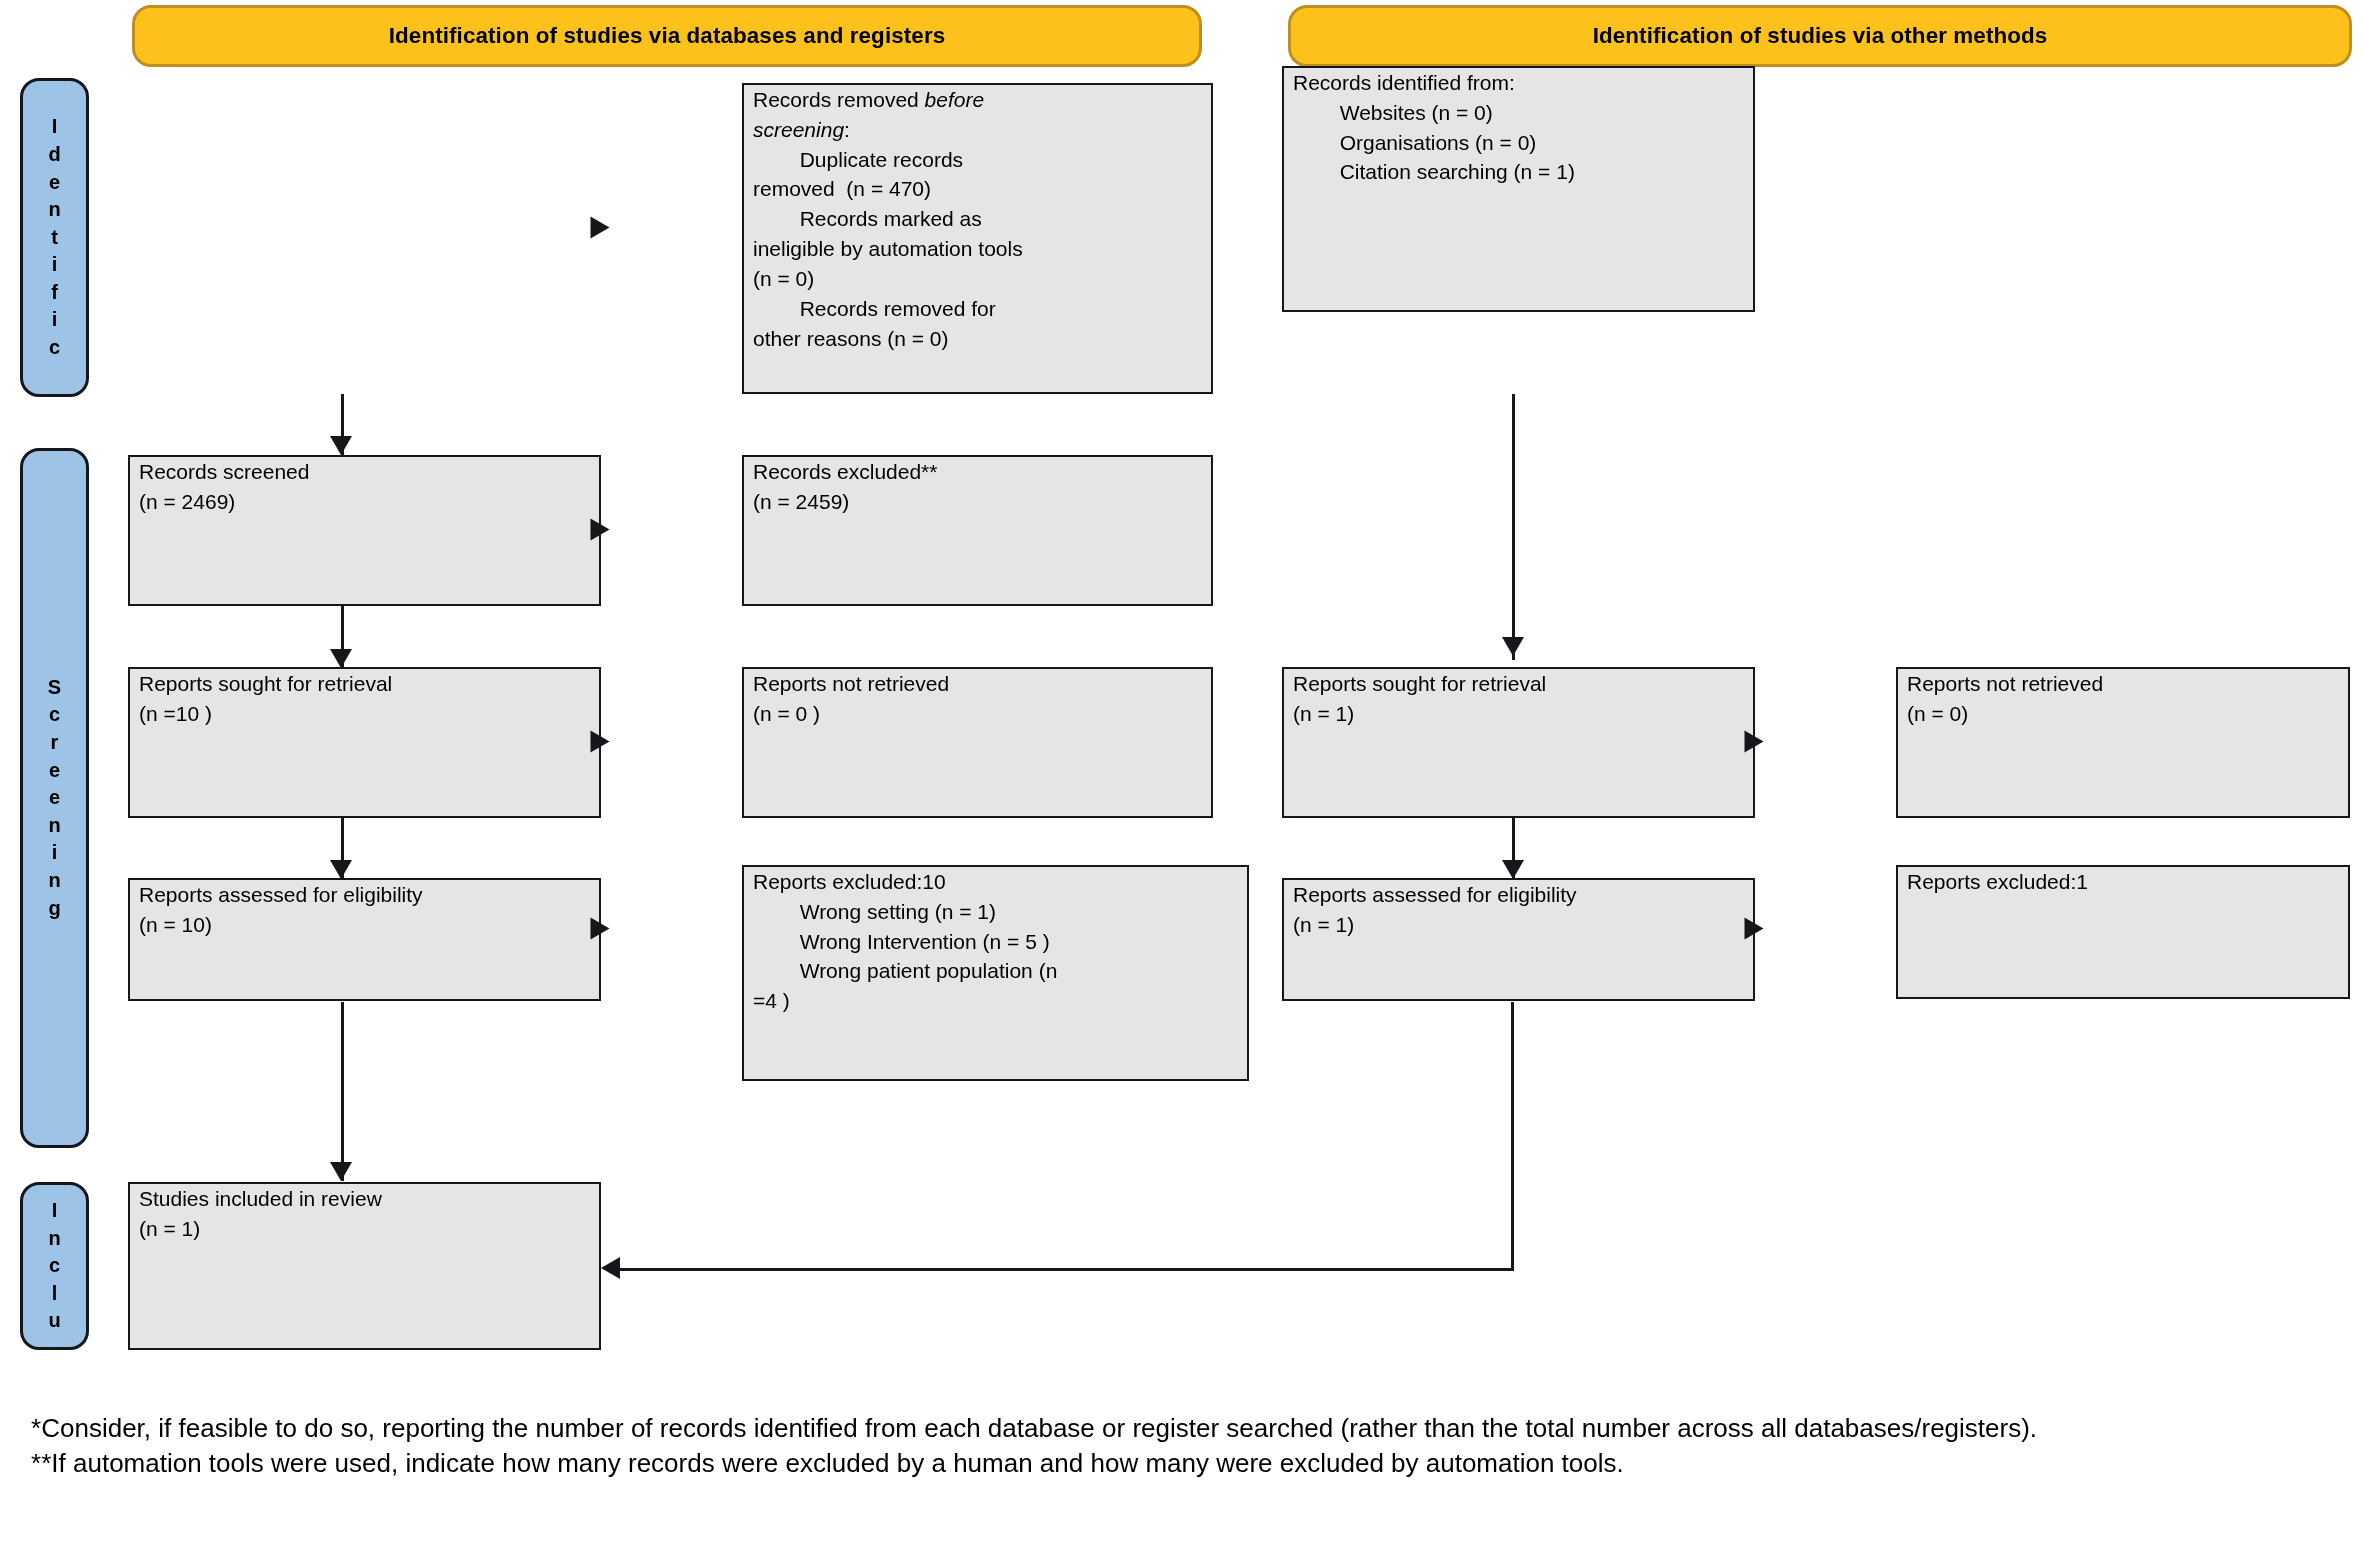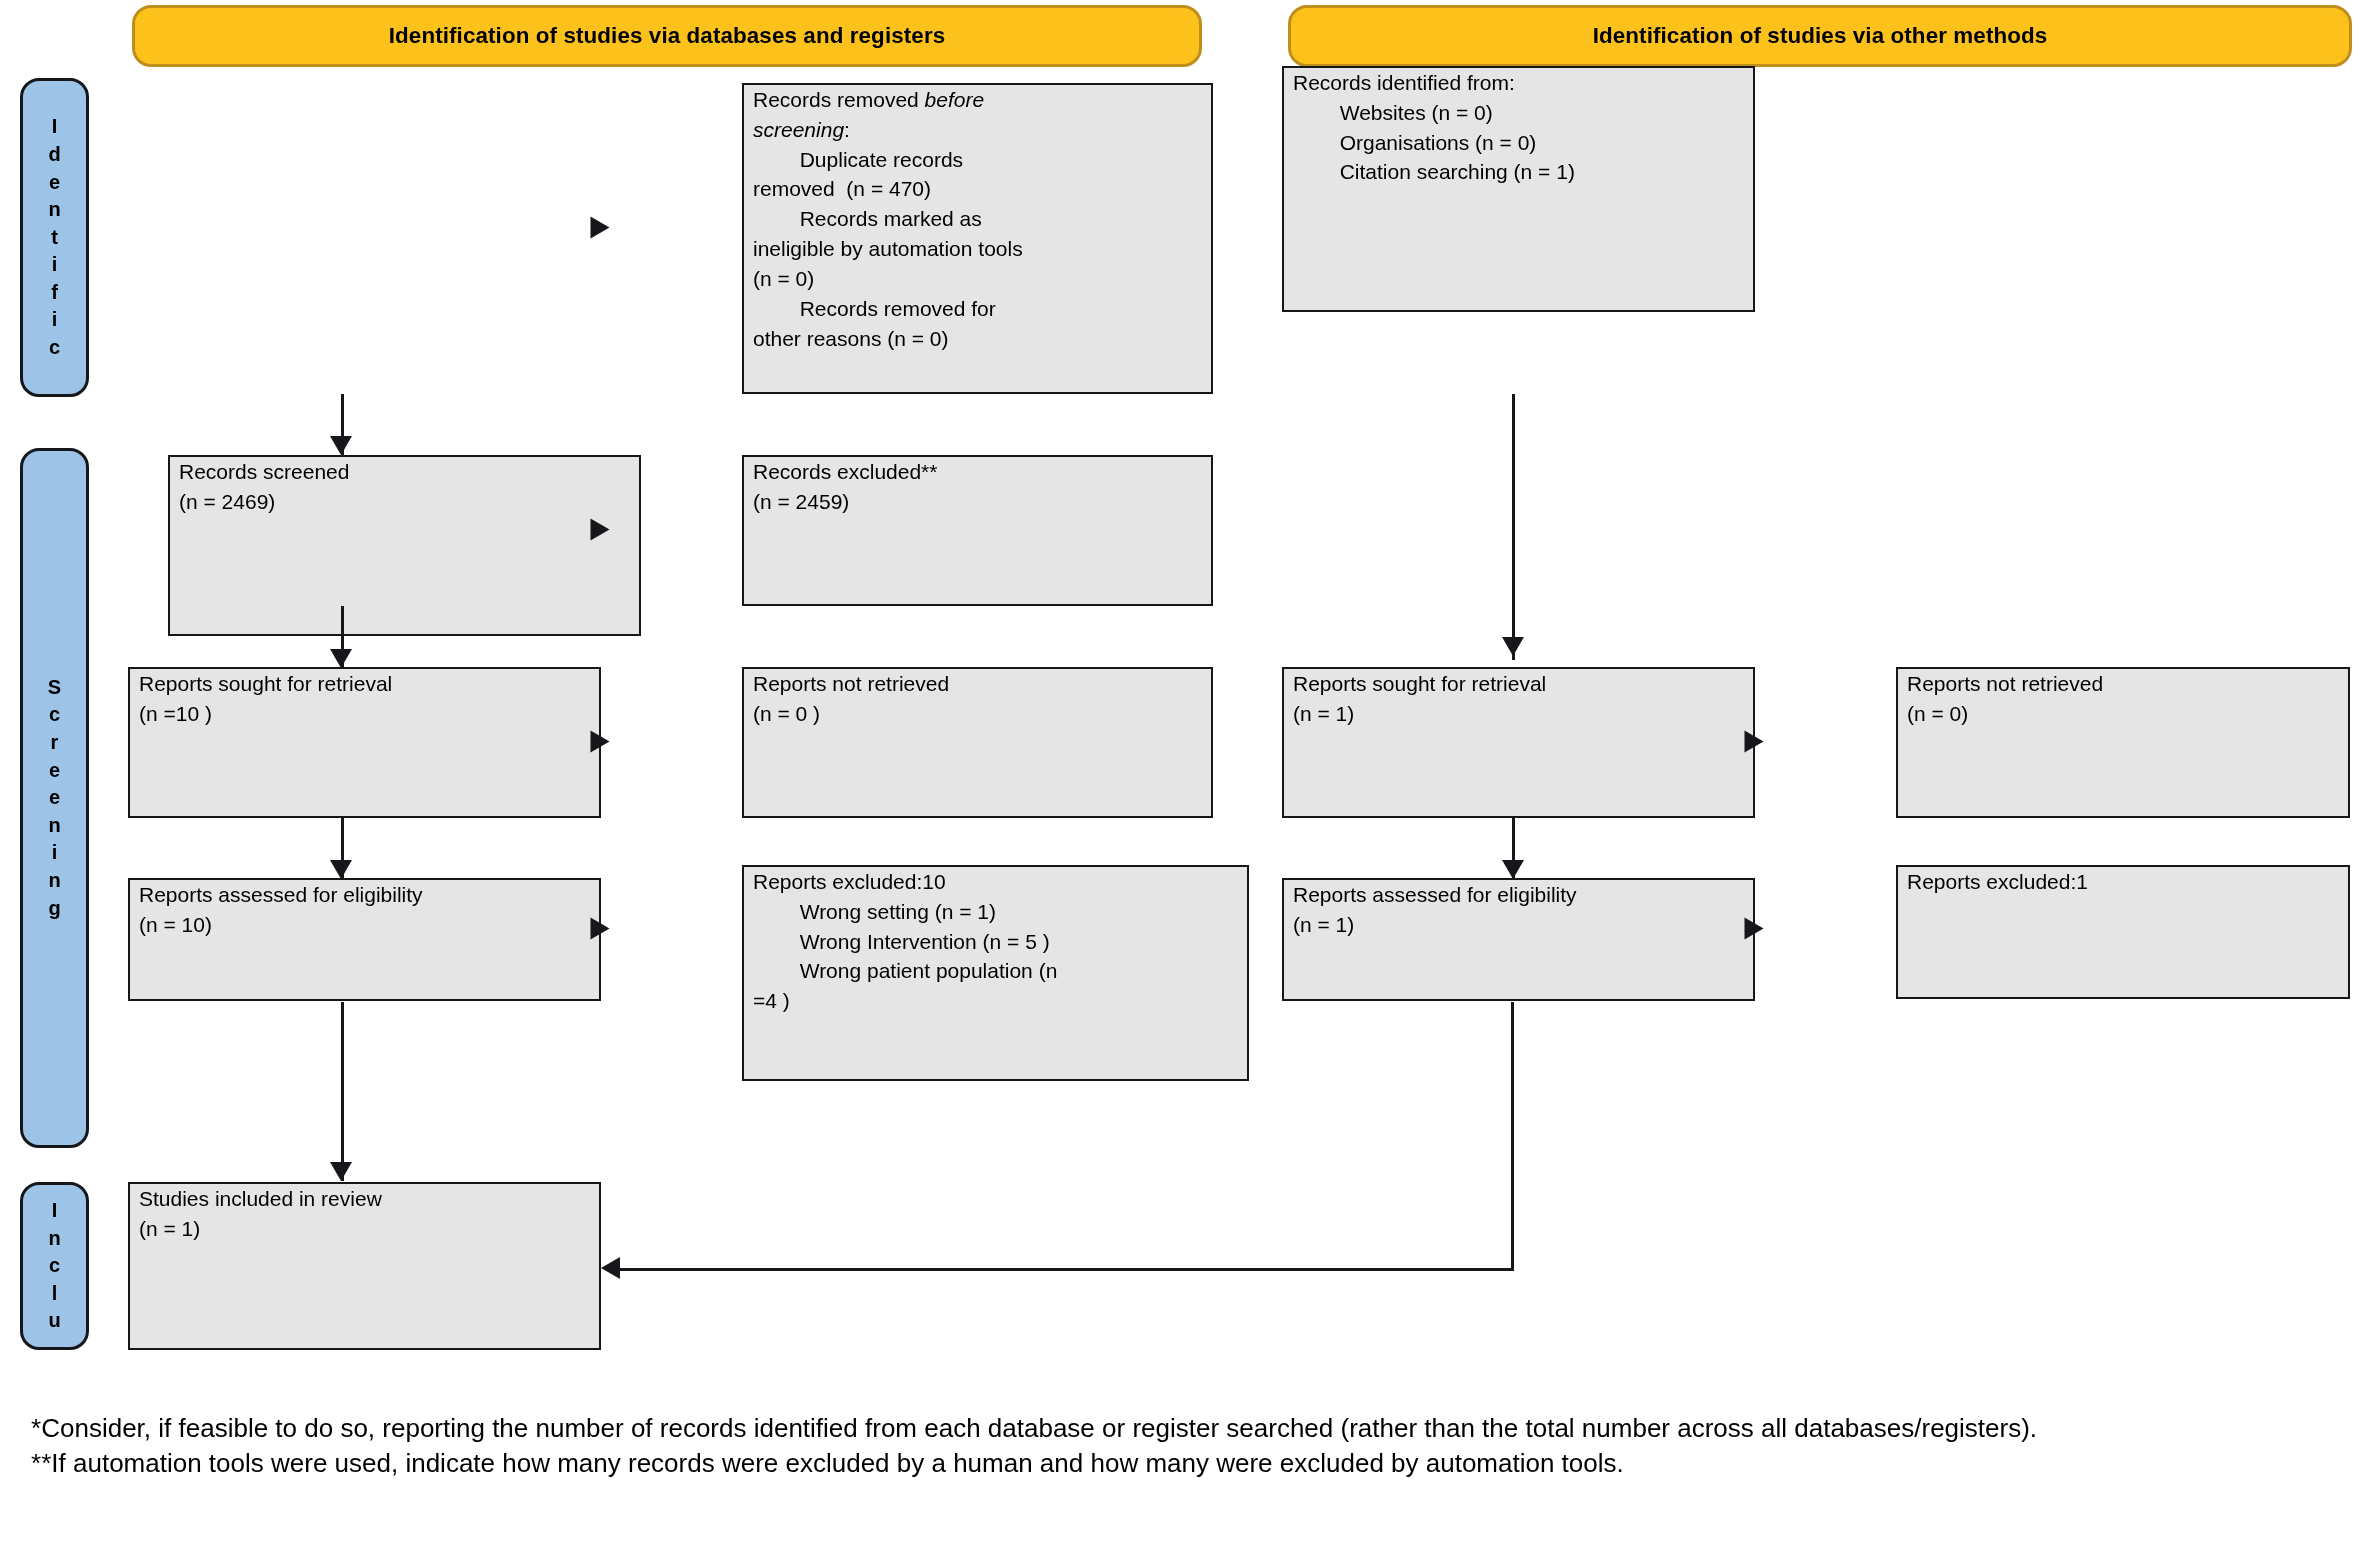--- a/index.html
+++ b/index.html
@@ -175,21 +175,21 @@
   <div class="box" style="left:1282px; top:66px; width:473px; height:246px;">
     <div class="box-text">Records identified from:
 	Websites (n = 0)
 	Organisations (n = 0)
 	Citation searching (n = 1)</div>
   </div>
 
   <div class="vline" style="left:341px; top:394px; height:64px;"></div>
   <div class="arrow-down" style="left:330px; top:436px;"></div>
 
-  <div class="box" style="left:128px; top:455px; width:473px; height:181px;margin-left:40px;">
+  <div class="box" style="left:128px; top:455px; width:473px; height:151px;">
     <div class="box-text">Records screened
 (n = 2469)</div>
   </div>
 
   <div class="arrow-down" style="left:589px; top:520px; transform:rotate(-90deg);"></div>
 
   <div class="box" style="left:742px; top:455px; width:471px; height:151px;">
     <div class="box-text">Records excluded**
 (n = 2459)</div>
   </div>

